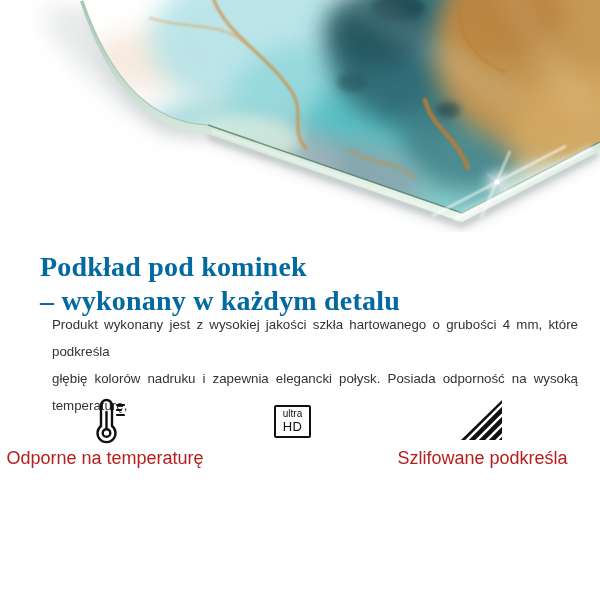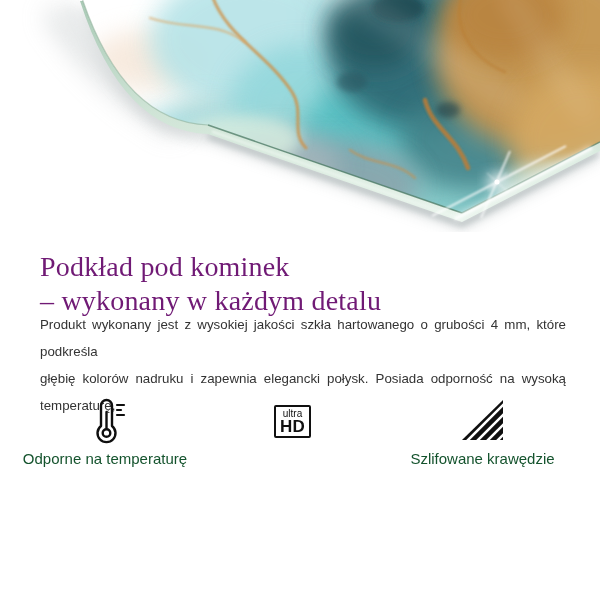--- a/index.html
+++ b/index.html
@@ -4,44 +4,44 @@
 <style>
   html,body{margin:0;padding:0;}
   body{
     width:600px;height:600px;background:#ffffff;overflow:hidden;position:relative;
     font-family:"Liberation Sans", sans-serif;color:#1d1d1d;
     -webkit-font-smoothing:antialiased;
   }
   .hero{position:absolute;top:0;left:0;width:600px;height:232px;}
   .headline{
     position:absolute;left:40px;top:231px;width:540px;
-    font-family:"Liberation Serif", serif;font-weight:400;
-    font-size:28px;line-height:34px;color:#701a75;letter-spacing:.2px;
+    font-family:"Liberation Serif", serif;font-weight:700;
+    font-size:28px;line-height:34px;color:#0369a1;letter-spacing:.2px;
   }
   .intro{
-    position:absolute;left:40px;top:311px;width:526px;
+    position:absolute;left:52px;top:311px;width:526px;
     font-size:13.3px;line-height:27px;color:#333333;
   }
   .intro .para-line{text-align:justify;text-align-last:justify;white-space:normal;}
   .intro .para-line:last-child{text-align-last:left;}
   .features{
     position:absolute;left:10px;top:398px;width:580px;
     display:grid;grid-template-columns:190px 185px 195px;row-gap:20px;
     justify-items:center;
   }
   .feature{display:flex;flex-direction:column;align-items:center;}
   .icon-box{height:46px;width:60px;display:flex;align-items:center;justify-content:center;}
-  .feature-label{margin-top:7px;font-size:15px;line-height:15px;color:#14532d;white-space:nowrap;}
+  .feature-label{margin-top:7px;font-size:18px;line-height:15px;color:#b91c1c;white-space:nowrap;}
   .uhd-box{
     width:37px;height:33px;border:2.6px solid #101010;border-radius:2px;
     display:flex;flex-direction:column;align-items:center;justify-content:center;
     box-sizing:border-box;color:#101010;
   }
   .uhd-top{font-size:10px;font-weight:400;line-height:10px;letter-spacing:0;}
-  .uhd-bottom{font-size:17px;font-weight:700;line-height:15px;letter-spacing:.3px;}
+  .uhd-bottom{font-size:13px;font-weight:400;line-height:15px;letter-spacing:.3px;}
   svg{display:block;}
 </style>
 </head>
 <body>
 
 <div class="hero">
 <svg width="600" height="232" viewBox="0 0 600 232">
   <defs>
     <filter id="b12" x="-60%" y="-60%" width="220%" height="220%">
           <feGaussianBlur stdDeviation="12"></feGaussianBlur>
@@ -176,17 +176,17 @@
         </defs>
         <g clip-path="url(#triClip)" stroke="#0f0f0f" stroke-width="4.5">
           <line x1="-3" y1="50" x2="47" y2="0"></line>
           <line x1="7" y1="50" x2="57" y2="0"></line>
           <line x1="17" y1="50" x2="67" y2="0"></line>
           <line x1="27" y1="50" x2="77" y2="0"></line>
           <line x1="37" y1="50" x2="87" y2="0"></line>
         </g>
       </svg>
     </div>
-    <span class="feature-label">Szlifowane krawędzie</span>
+    <span class="feature-label">Szlifowane podkreśla</span>
   </div>
 
 
 </div>
 
 </body></html>

